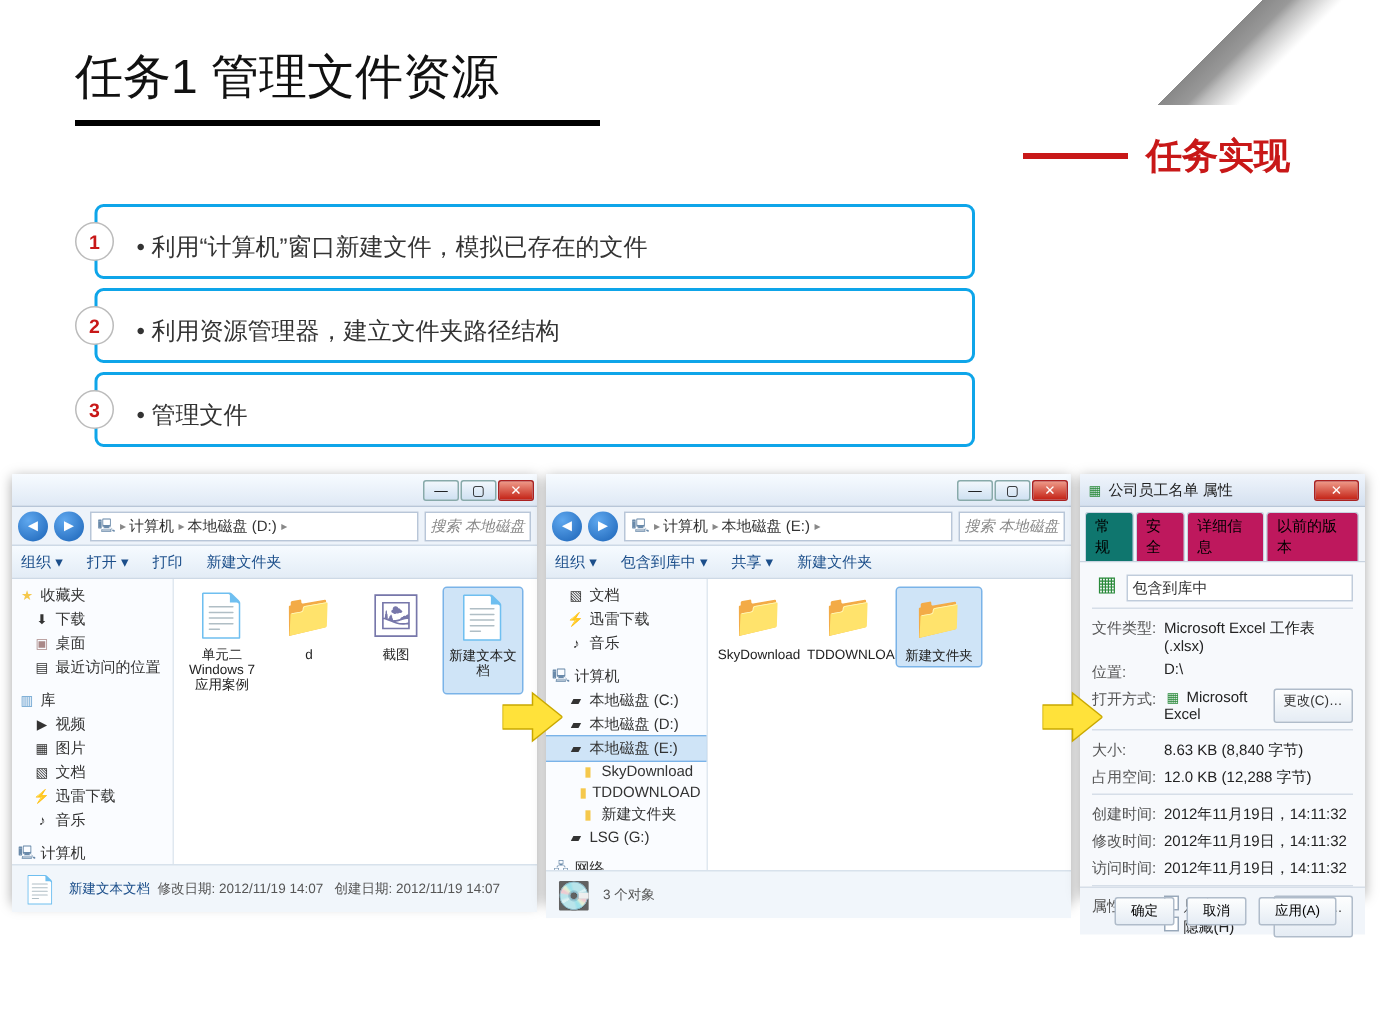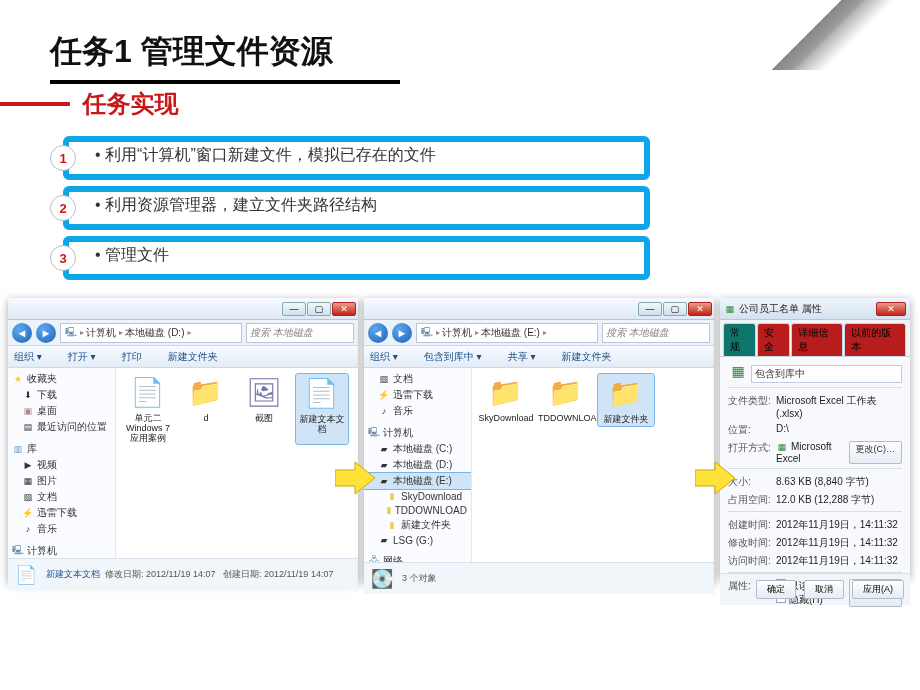--- a/index.html
+++ b/index.html
@@ -1,49 +1,49 @@
 <!DOCTYPE html>
 <html><head>
 <meta charset="utf-8">
 <style>
 *{box-sizing:border-box;margin:0;padding:0;font-family:"Microsoft YaHei","SimSun",sans-serif}
 body{width:920px;height:690px;background:#fff;position:relative;overflow:hidden}
 
 .corner-decor{position:absolute;top:0;right:0;width:200px;height:70px;background:linear-gradient(135deg,transparent 45%,#888 45%,#999 52%,#bbb 55%,#eee 62%,transparent 65%)}
 
-.slide-title{padding:30px 0 0 50px;font-size:32px;font-weight:700;color:#111}
+.slide-title{padding:30px 0 0 50px;font-size:32px;font-weight:400;color:#111}
 .underline{height:4px;background:#000;margin:6px 0 0 50px;width:350px}
-.subtitle-wrap{text-align:left;padding:0 60px 0 0;margin-top:4px}
+.subtitle-wrap{text-align:right;padding:0 60px 0 0;margin-top:4px}
 .dash{display:inline-block;width:70px;height:4px;background:#c81818;vertical-align:middle;margin-right:8px}
 .subtitle{display:inline-block;font-size:24px;font-weight:900;color:#c81818;vertical-align:middle}
 
 .task-list{margin:16px 0 0 50px;width:600px}
 .task-row{display:flex;align-items:center;margin-bottom:6px}
 .badge{width:26px;height:26px;border-radius:13px;background:#fff;border:1px solid #bbb;display:flex;align-items:center;justify-content:center;font-size:13px;font-weight:700;color:#c81818;margin-right:-13px;z-index:2;position:relative}
-.task-box{flex:1;border:6px solid #0ea5e9;border-radius:6px;padding:3px 20px 8px 26px;font-size:16px;color:#333;background:#fff}
+.task-box{flex:1;border:2px solid #0ea5e9;border-radius:6px;padding:17px 20px 8px 26px;font-size:16px;color:#333;background:#fff}
 
 .screens{display:flex;gap:6px;padding:12px 8px 0 8px;align-items:flex-start}
 
 .panel{background:#fff;box-shadow:0 2px 8px rgba(0,0,0,.35);position:relative}
 .p1,.p2{width:350px;height:285px}
 .p3{width:190px;height:280px}
 
 
 .win-title{height:22px;background:linear-gradient(#f7fbff,#dfe9f5);border-bottom:1px solid #b8c6d8;display:flex;align-items:center;justify-content:flex-end;padding:0 2px}
 .win-btn{width:24px;height:14px;margin-left:1px;display:flex;align-items:center;justify-content:center;font-size:9px;border:1px solid #8aa;background:linear-gradient(#f2f7fc,#cfe1f2);border-radius:2px}
 .win-close{background:linear-gradient(#e98,#c42316);border-color:#a22;color:#fff}
 
 .addr-bar{height:26px;display:flex;align-items:center;gap:4px;padding:2px 4px;background:#edf3fa;border-bottom:1px solid #cdd9e6}
 .nav-back,.nav-fwd{width:20px;height:20px;border-radius:10px;background:radial-gradient(circle at 35% 30%,#5fa8ef,#1a62b6);color:#fff;display:flex;align-items:center;justify-content:center;font-size:11px}
 .crumbs{flex:1;height:20px;background:#fff;border:1px solid #b8c6d8;font-size:10px;display:flex;align-items:center;padding:0 4px;color:#333;white-space:nowrap;overflow:hidden}
 .crumbs span{margin-right:2px}
 .triangle{color:#888;font-size:8px;margin:0 1px}
-.search{width:108px;height:20px;background:#fff;border:1px solid #b8c6d8;font-size:10px;color:#888;display:flex;align-items:center;padding:0 3px;font-style:italic}
-
-.tool-bar{height:22px;background:linear-gradient(#f6fbff,#e3ecf6);border-bottom:1px solid #cdd9e6;display:flex;align-items:center;font-size:10px;color:#1b4e8a;padding:0 6px;gap:26px}
+.search{width:71px;height:20px;background:#fff;border:1px solid #b8c6d8;font-size:10px;color:#888;display:flex;align-items:center;padding:0 3px;font-style:italic}
+
+.tool-bar{height:22px;background:linear-gradient(#f6fbff,#e3ecf6);border-bottom:1px solid #cdd9e6;display:flex;align-items:center;font-size:10px;color:#1b4e8a;padding:0 6px;gap:16px}
 .tool-bar span{cursor:default}
 
 .body{display:flex;height:190px}
 .sidebar{width:108px;background:#fafcff;border-right:1px solid #e0e8f0;font-size:10px;color:#333;overflow:hidden}
 .sb-group{padding:3px 0}
 .sb-head{display:flex;align-items:center;padding:1px 4px}
 .sb-item{display:flex;align-items:center;padding:1px 4px 1px 14px}
 .icn{width:12px;height:12px;margin-right:3px;display:inline-flex;align-items:center;justify-content:center;font-size:9px}
 .fav{color:#f5c84c}
 .lib{color:#5e9acb}
@@ -70,33 +70,33 @@
 .arrow{position:absolute;width:40px;height:36px;z-index:5}
 .arrow svg{width:100%;height:100%}
 .ar1{left:335px;top:460px}
 .ar2{left:695px;top:460px}
 
 
 .p3 .dlg-title{height:22px;background:linear-gradient(#f0f5fc,#d5e1f0);display:flex;align-items:center;padding:0 4px;font-size:10px;color:#222;border-bottom:1px solid #b8c6d8}
 .p3 .dlg-title .spacer{flex:1}
 .p3 .dlg-close{width:30px;height:14px;background:linear-gradient(#e98,#c42316);border:1px solid #a22;border-radius:2px;color:#fff;display:flex;align-items:center;justify-content:center;font-size:9px}
 .tabs{display:flex;font-size:10px;background:#f1f5fa;padding:3px 3px 0 3px;border-bottom:1px solid #c8d3e0}
-.tab{padding:2px 6px;border:1px solid #c8d3e0;border-bottom:none;background:#b91c1c;margin-right:1px;border-radius:3px 3px 0 0}
+.tab{padding:2px 6px;border:1px solid #c8d3e0;border-bottom:none;background:#be185d;margin-right:1px;border-radius:3px 3px 0 0}
 .tab.active{background:#0f766e}
 .dlg-body{padding:6px 8px;font-size:10px;color:#333;background:#f7f9fc;height:216px}
 .field-row{display:flex;padding:2px 0}
 .field-row.sep{border-bottom:1px solid #d6dee8;padding-bottom:4px;margin-bottom:4px}
 .field-label{width:48px;color:#555}
 .field-val{flex:1;color:#222}
 .field-val.mono{font-family:Liberation Sans, sans-serif}
 .name-input{flex:1;height:18px;border:1px solid #c0ccdb;background:#fff;font-size:10px;padding:0 3px;display:flex;align-items:center}
 .mini-btn{font-size:9px;padding:1px 6px;border:1px solid #b0bcca;background:linear-gradient(#fdfefe,#e5ecf4);border-radius:2px;margin-left:4px}
 .chk{display:inline-flex;align-items:flex-start;gap:3px;margin-right:8px}
 .chk .box{width:10px;height:10px;border:1px solid #98a8ba;background:#fff}
-.dlg-btns{display:flex;justify-content:flex-end;gap:4px;padding:6px;background:#f1f5fa;border-top:1px solid #d6dee8}
+.dlg-btns{display:flex;justify-content:center;gap:4px;padding:6px;background:#f1f5fa;border-top:1px solid #d6dee8}
 .dlg-btns .mini-btn{padding:2px 10px}
 
 
 .tree-sub{padding-left:22px}
 .sb-item.sel{background:#cfe4f7;outline:1px solid #7ab3e8}
 .p2 .body{height:194px}
 .p2 .content{gap:4px}
 .p2 .file-item{width:56px}
 </style>
 </head>

